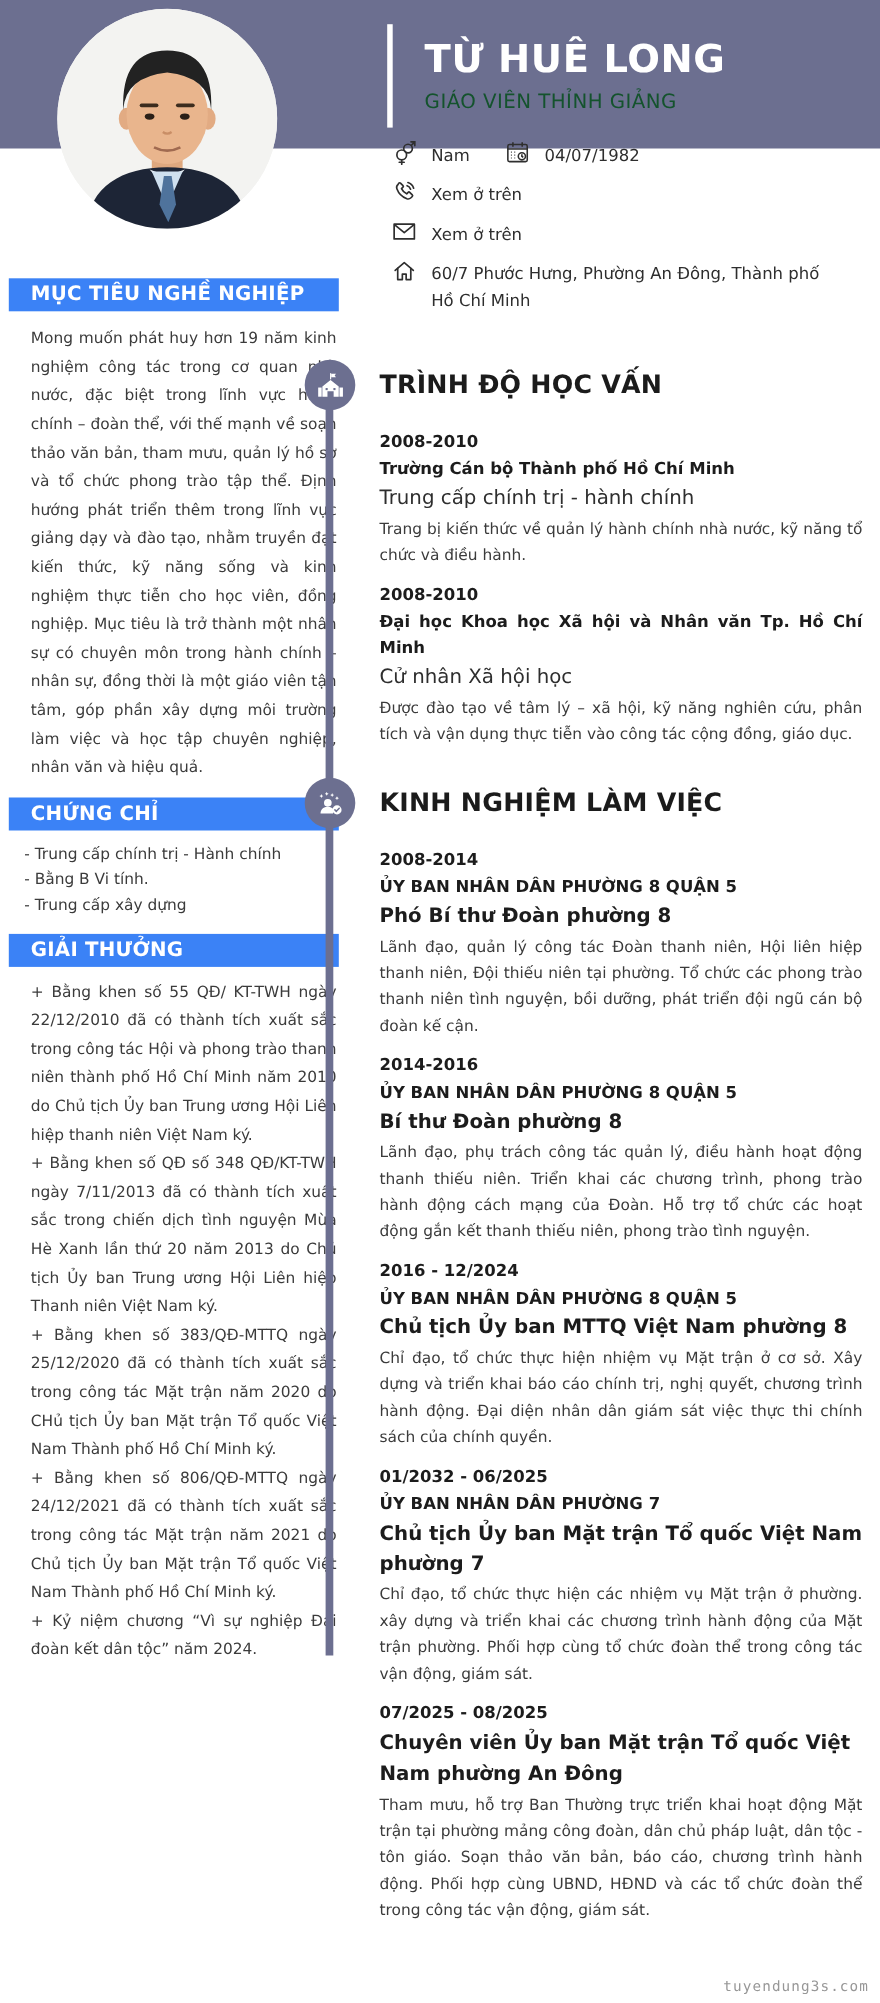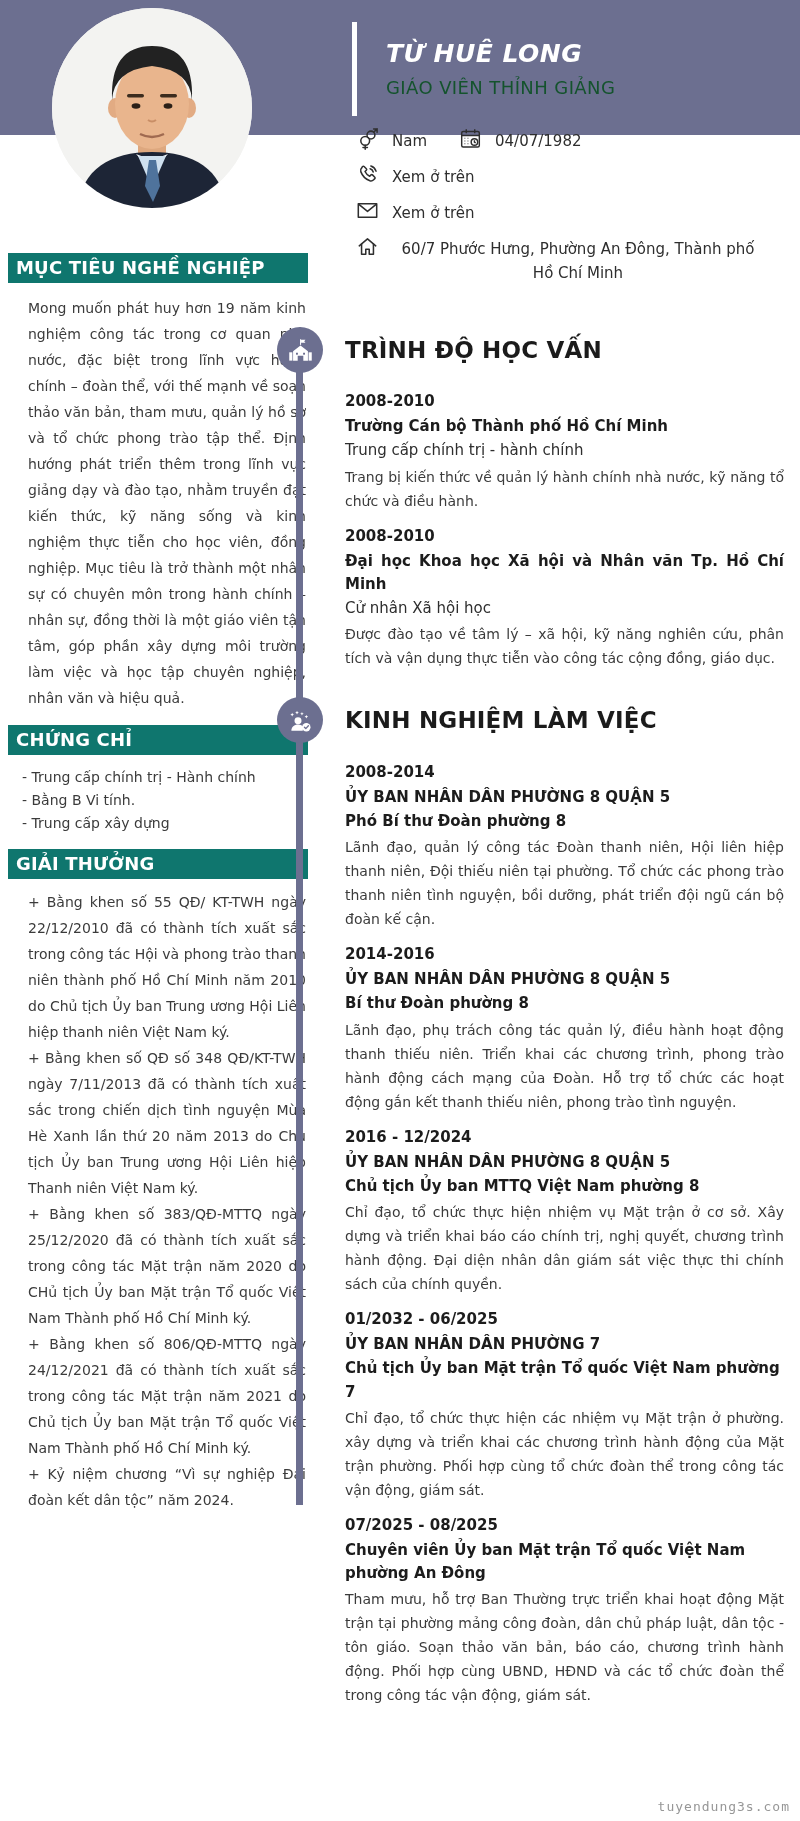--- a/index.html
+++ b/index.html
@@ -8,53 +8,53 @@
     font-family:"DejaVu Sans","Liberation Sans",sans-serif;
     color:#3b3b3b;overflow:hidden;
   }
   
   .header-band{position:absolute;left:0;top:0;width:800px;height:135px;background:#6c6f90;}
   .avatar{position:absolute;left:52px;top:8px;width:200px;height:200px;border-radius:50%;
     overflow:hidden;background:#f3f3f1;z-index:3;}
   .avatar svg{display:block;width:100%;height:100%;}
   .name-block{position:absolute;left:352px;top:22px;height:94px;border-left:5px solid #ffffff;
     padding-left:29px;color:#ffffff;display:flex;flex-direction:column;justify-content:center;z-index:2;}
-  .person-name{font-size:25px;font-weight:bold;letter-spacing:.5px;line-height:1.1;margin:0;font-style:italic;}
+  .person-name{font-size:35px;font-weight:bold;letter-spacing:.5px;line-height:1.1;margin:0;}
   .person-title{font-size:18px;letter-spacing:.4px;color:#14532d;margin-top:9px;}
   
   .contact{position:absolute;left:356px;top:127px;width:428px;}
   .c-row{display:flex;align-items:flex-start;margin-bottom:10px;font-size:15px;color:#2e2e2e;}
   .c-icon{width:23px;height:23px;flex:none;margin-right:13px;margin-top:0px;}
   .c-icon svg{display:block;width:100%;height:100%;}
-  .c-val{padding-top:2px;line-height:1.6;text-align:center;}
+  .c-val{padding-top:2px;line-height:1.6;}
   .c-val.addr{max-width:372px;}
   .c-gap{width:32px;flex:none;}
   
   .left-col{position:absolute;left:8px;top:253px;width:300px;}
-  .section-bar{background:#0f766e;color:#ffffff;font-weight:bold;font-size:18px;
-    padding:4px 8px 5px 8px;letter-spacing:.2px;}
+  .section-bar{background:#3b82f6;color:#ffffff;font-weight:bold;font-size:18px;
+    padding:4px 8px 5px 20px;letter-spacing:.2px;}
   .section-bar.mt{margin-top:14px;}
   .left-par{margin:12px 2px 0 20px;font-size:14px;line-height:26px;text-align:justify;color:#3b3b3b;}
   .cert-list{margin:11px 2px 0 14px;font-size:14px;line-height:23px;color:#3b3b3b;}
   .awards-block{margin:10px 2px 0 20px;font-size:14px;line-height:26px;text-align:justify;color:#3b3b3b;}
   .awards-block p{margin:0;}
   
   .right-col{position:absolute;left:277px;top:318px;width:507px;}
   .tl-line{position:absolute;left:19px;top:26px;width:7px;height:1161px;background:#6c6f90;z-index:0;}
   .rc-head{display:flex;align-items:center;position:relative;z-index:2;margin-bottom:10px;}
   .tl-circle{width:46px;height:46px;border-radius:50%;background:#6c6f90;flex:none;
     display:flex;align-items:center;justify-content:center;}
   .tl-circle svg{width:27px;height:27px;display:block;}
   .rc-heading{font-size:23px;font-weight:bold;color:#1b1b1b;margin-left:22px;letter-spacing:.2px;}
   .rc-body{margin-left:68px;position:relative;z-index:1;}
   .rc-section.second{margin-top:18px;}
   .entry{margin-bottom:14px;}
   .entry .period{font-weight:bold;font-size:15px;color:#1c1c1c;margin-bottom:5px;}
   .entry .org{font-weight:bold;font-size:15px;color:#1c1c1c;line-height:1.55;text-align:justify;}
-  .entry .sub{font-size:15px;color:#2e2e2e;line-height:1.55;margin-top:1px;}
+  .entry .sub{font-size:18px;color:#2e2e2e;line-height:1.55;margin-top:1px;}
   .entry .sub.bold{font-weight:bold;color:#1c1c1c;}
   .entry .desc{font-size:14px;color:#3b3b3b;line-height:24px;text-align:justify;margin-top:2px;}
   
   .watermark{position:absolute;right:10px;bottom:7px;font-family:"DejaVu Sans Mono","Liberation Mono",monospace;
     font-size:13px;color:#979797;letter-spacing:1px;}
 </style>
 </head>
 <body>
 
 <div>

